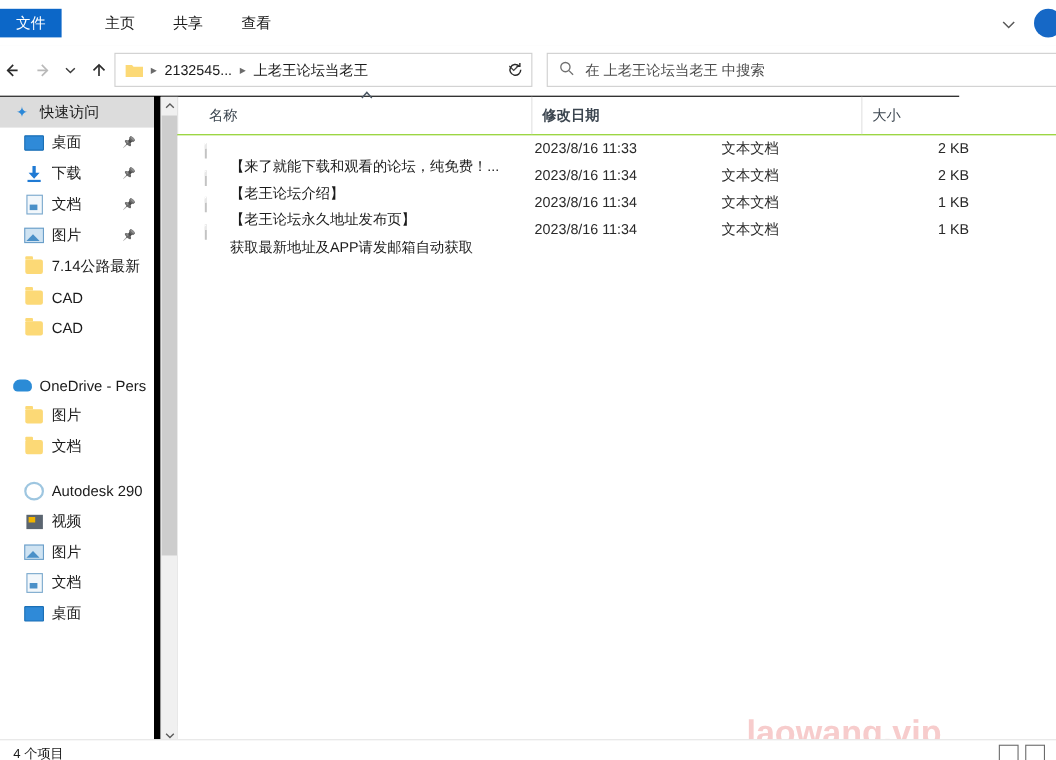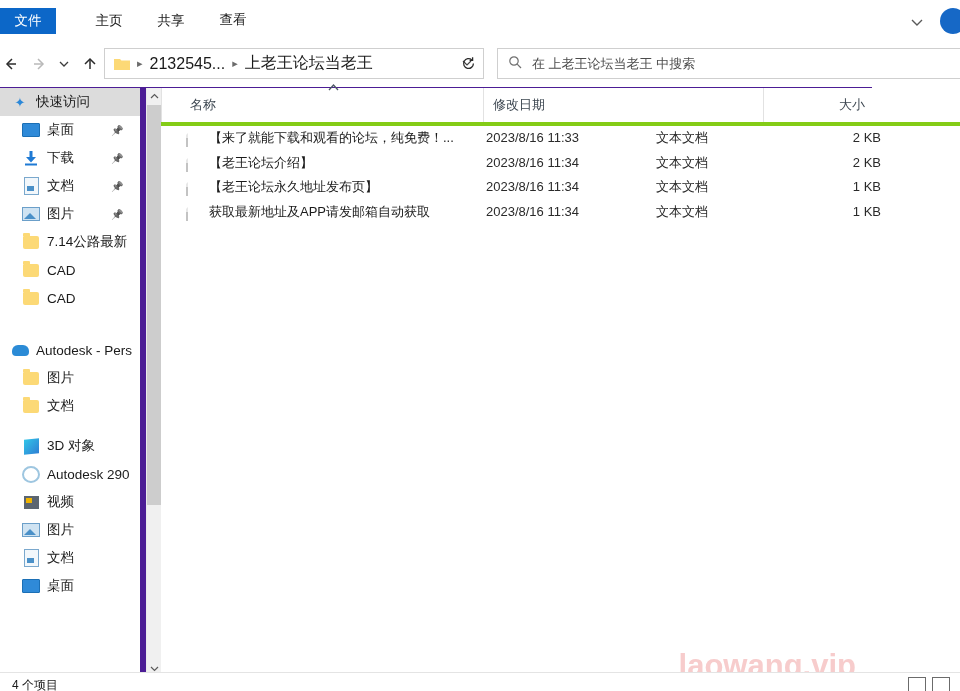--- a/index.html
+++ b/index.html
@@ -14,21 +14,21 @@
     font-family: "Liberation Sans", "DejaVu Sans", sans-serif;
     font-size: 12px;
     color: #000000;
     position: relative;
   }
   #explorer {
     position: absolute;
     left: 0; top: 0;
     width: 872px;
     height: 691px;
-    background: #4c1d95;
+    background: #000000;
   }
 
   
   .ribbon-bar {
     position: absolute;
     left: 0; top: 0;
     width: 960px;
     height: 41px;
     background: #ffffff;
     border-bottom: 1px solid #e3e3e3;
@@ -45,21 +45,21 @@
     cursor: default;
   }
   .tab.file-tab {
     left: 0;
     width: 56px;
     background: #0c67c8;
     color: #ffffff;
   }
   .tab.t2 { left: 86px; width: 46px; }
   .tab.t3 { left: 148px; width: 46px; }
-  .tab.t4 { left: 210px; width: 46px; font-family: Liberation Mono, monospace; }
+  .tab.t4 { left: 210px; width: 46px; }
 
   .ribbon-expand {
     position: absolute;
     right: 35px;
     top: 14px;
     width: 16px;
     height: 16px;
     color: #5a5a5a;
   }
   .blue-orb {
@@ -114,21 +114,21 @@
     height: 14px;
     flex: none;
   }
   .crumb-sep {
     color: #6b6b6b;
     font-size: 11px;
     padding: 0 7px;
     flex: none;
   }
   .crumb {
-    font-size: 16px;
+    font-size: 13px;
     color: #1a1a1a;
     white-space: nowrap;
   }
   .addr-chevron {
     margin-left: auto;
     margin-right: 10px;
     color: #454545;
     font-size: 11px;
   }
   .refresh-btn {
@@ -329,38 +329,38 @@
     position: absolute;
     left: 161px;
     top: 88px;
     width: 799px;
     height: 603px;
     background: #ffffff;
   }
   .col-headers {
     position: relative;
     height: 34px;
-    border-bottom: 4px solid #84cc16;
+    border-bottom: 1px solid #84cc16;
   }
   .col-h {
     position: absolute;
     top: 0;
     height: 34px;
     line-height: 34px;
     font-size: 13px;
     color: #3c4650;
     white-space: nowrap;
     padding-left: 9px;
     box-sizing: border-box;
   }
   .col-h.divided { border-left: 1px solid #e2e2e2; }
   .col-name  { left: 20px;  width: 290px; }
-  .col-date  { left: 322px; width: 160px; }
+  .col-date  { left: 322px; width: 160px; font-weight: bold; }
   .col-type  { left: 492px; width: 130px; }
-  .col-size  { left: 602px; width: 102px; text-align: right; }
+  .col-size  { left: 622px; width: 102px; text-align: left; }
   .col-end   { left: 724px; width: 1px; border-left: 1px solid #e2e2e2; height: 34px; }
   .sort-caret {
     position: absolute;
     left: 166px;
     top: -6px;
     font-size: 11px;
     color: #4c5864;
   }
 
   .file-row {
@@ -372,21 +372,21 @@
     position: absolute;
     top: 0;
     height: 24.5px;
     line-height: 24.5px;
     font-size: 13px;
     color: #1b1b1b;
     white-space: nowrap;
     overflow: hidden;
   }
   .c-icon { left: 25px; width: 16px; top: 4px; height: 17px; }
-  .c-name { left: 48px; width: 270px; }
+  .c-name { left: 48px; width: 270px; margin-top: 16px; }
   .c-date { left: 325px; width: 165px; color: #2a2a2a; }
   .c-type { left: 495px; width: 120px; color: #2a2a2a; }
   .c-size { left: 600px; width: 120px; text-align: right; color: #2a2a2a; }
 
   .ic-txtfile {
     width: 14px; height: 17px;
     background: #fbfbfb;
     border: 1px solid #c3c3c3;
     position: relative;
   }
@@ -586,41 +586,35 @@
           <span class="ic-folder"></span>
         </span>
         <span class="nav-label">CAD</span>
       </div>
       <div class="nav-gap"></div>
       <div class="nav-gap"></div>
       <div class="nav-item lvl0">
         <span class="nav-ico">
           <span class="ic-cloud"></span>
         </span>
-        <span class="nav-label">Autodesk - Pers</span>
+        <span class="nav-label">OneDrive - Pers</span>
       </div>
       <div class="nav-item lvl1">
         <span class="nav-ico">
           <span class="ic-folder"></span>
         </span>
         <span class="nav-label">图片</span>
       </div>
       <div class="nav-item lvl1">
         <span class="nav-ico">
           <span class="ic-folder"></span>
         </span>
         <span class="nav-label">文档</span>
       </div>
       <div class="nav-gap"></div>
-      <div class="nav-item lvl1">
-        <span class="nav-ico">
-          <span class="ic-3d"></span>
-        </span>
-        <span class="nav-label">3D 对象</span>
-      </div>
       <div class="nav-item lvl1">
         <span class="nav-ico">
           <span class="ic-360"></span>
         </span>
         <span class="nav-label">Autodesk 290</span>
       </div>
       <div class="nav-item lvl1">
         <span class="nav-ico">
           <span class="ic-vid"></span>
         </span>

